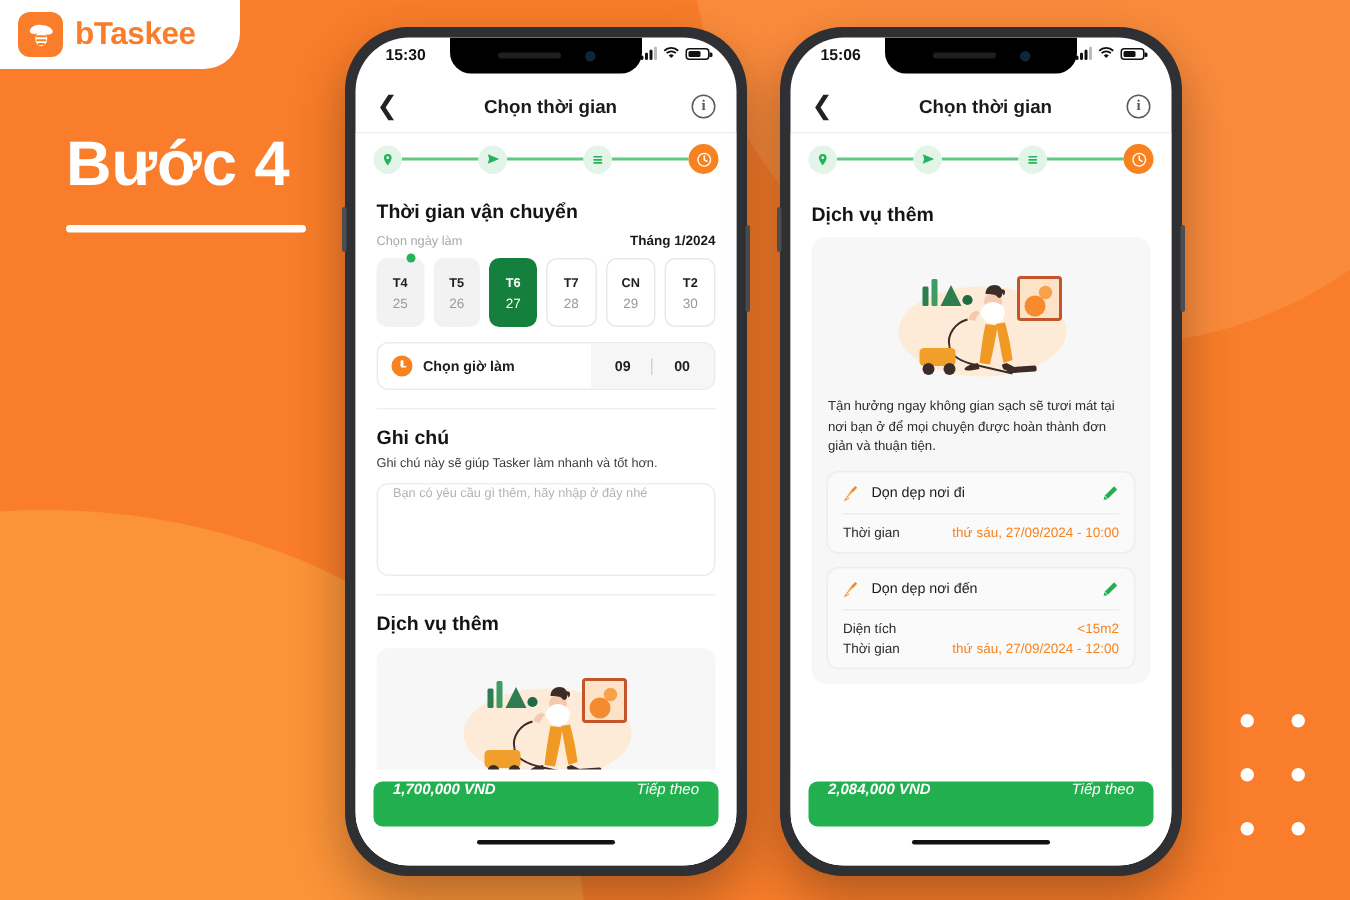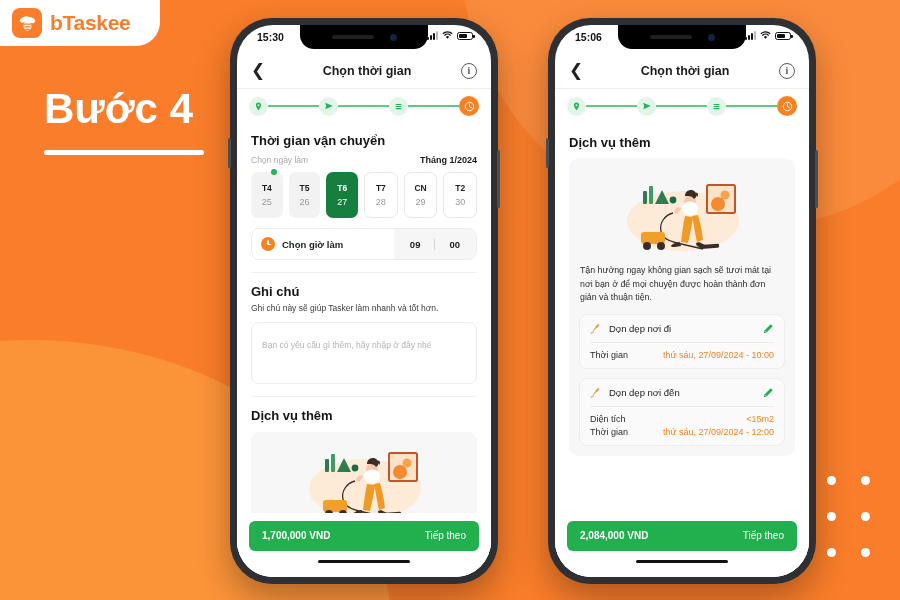--- a/index.html
+++ b/index.html
@@ -71,21 +71,21 @@
   .phone {
     position: absolute; top: 18px;
     width: 268px; height: 566px;
     background: #2E3033;
     border-radius: 42px;
     padding: 7px;
     box-shadow: 0 14px 34px rgba(0,0,0,.30);
     z-index: 4;
   }
   .phone.p1 { left: 230px; }
-  .phone.p2 { left: 548px; }
+  .phone.p2 { left: 520px; }
   .phone::before { 
     content: ""; position: absolute; right: -2px; top: 132px;
     width: 3px; height: 58px; background: #4b4d50; border-radius: 2px;
   }
   .phone::after { 
     content: ""; position: absolute; left: -2px; top: 120px;
     width: 3px; height: 30px; background: #4b4d50; border-radius: 2px;
   }
   .phone-inner {
     position: relative; width: 100%; height: 100%;
@@ -185,21 +185,21 @@
     align-items: center; justify-content: center; gap: 14px; padding: 0 16px;
   }
   .time-vals .v { font-size: 9.5px; font-weight: bold; color: #1d1d1d; }
   .time-vals .sep { width: 1px; height: 11px; background: #d3d3d3; }
 
   .divider { height: 1px; background: #efefef; margin: 12px 0 0; }
 
   .note-desc { font-size: 8.5px; color: #3b3b3b; margin-top: 4px; }
   .note-box {
     margin-top: 9px; height: 62px; border: 1px solid #ededed; border-radius: 8px;
-    padding: 17px 10px; font-size: 8.5px; color: #b3b3b3;
+    padding: 0 10px; font-size: 8.5px; color: #b3b3b3;
   }
 
   
   .illus-card {
     margin-top: 9px; background: #F7F7F7; border-radius: 9px;
     height: 96px; position: relative; overflow: hidden;
   }
   .illus-card.tall { height: 92px; }
   .illus-svg { position: absolute; left: 50%; top: 50%; transform: translate(-50%,-50%); }
 
@@ -223,22 +223,23 @@
   .kv .val.right { margin-left: auto; }
 
   
   .cta-wrap {
     position: absolute; left: 0; right: 0; bottom: 0;
     background: #fff; padding: 8px 12px 14px;
     z-index: 7;
   }
   .cta {
     height: 30px; background: #22B04F; border-radius: 6px;
-    display: flex; align-items: center; justify-content: space-between;
+    display: flex; justify-content: space-between;
     padding: 0 13px;
+    font-style: italic;
   }
   .cta .price { font-size: 10px; font-weight: bold; color: #fff; }
   .cta .next { font-size: 10px; color: #fff; }
   .home-bar {
     width: 92px; height: 3.5px; border-radius: 3px; background: #111;
     margin: 9px auto 0;
   }
 </style>
 </head>
 <body>

